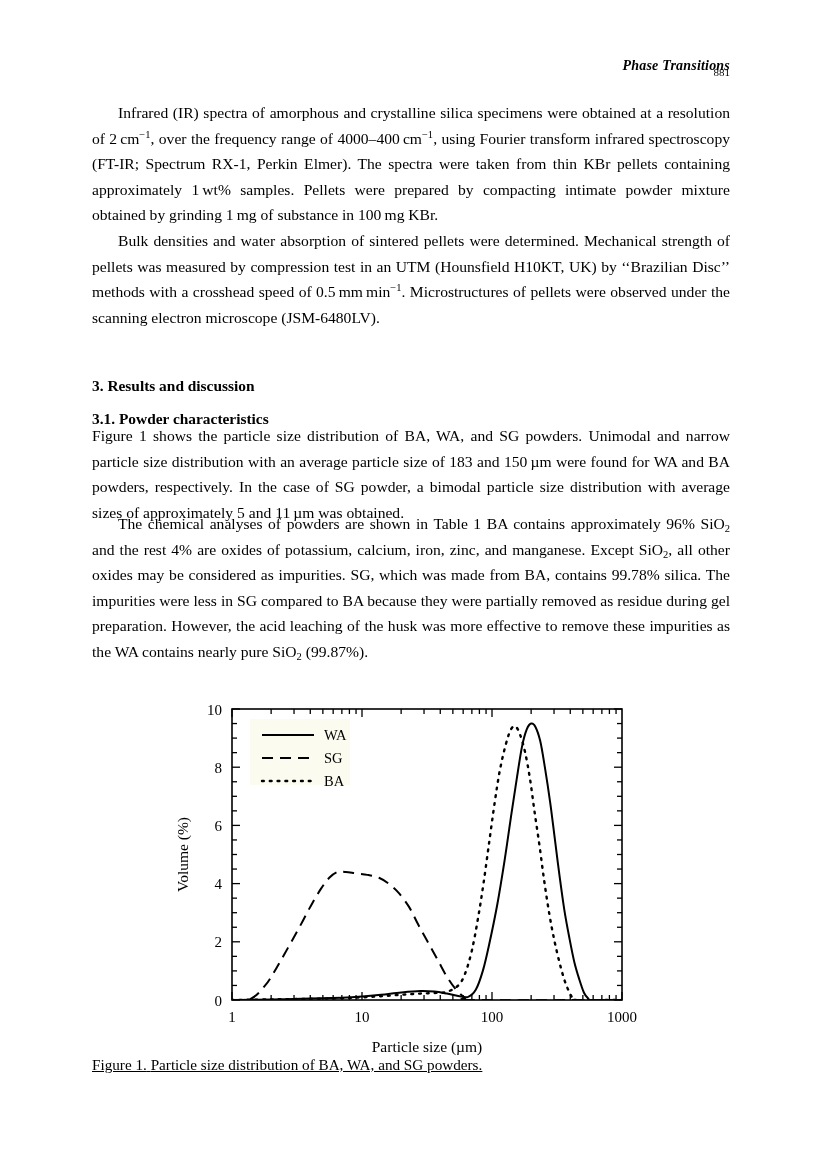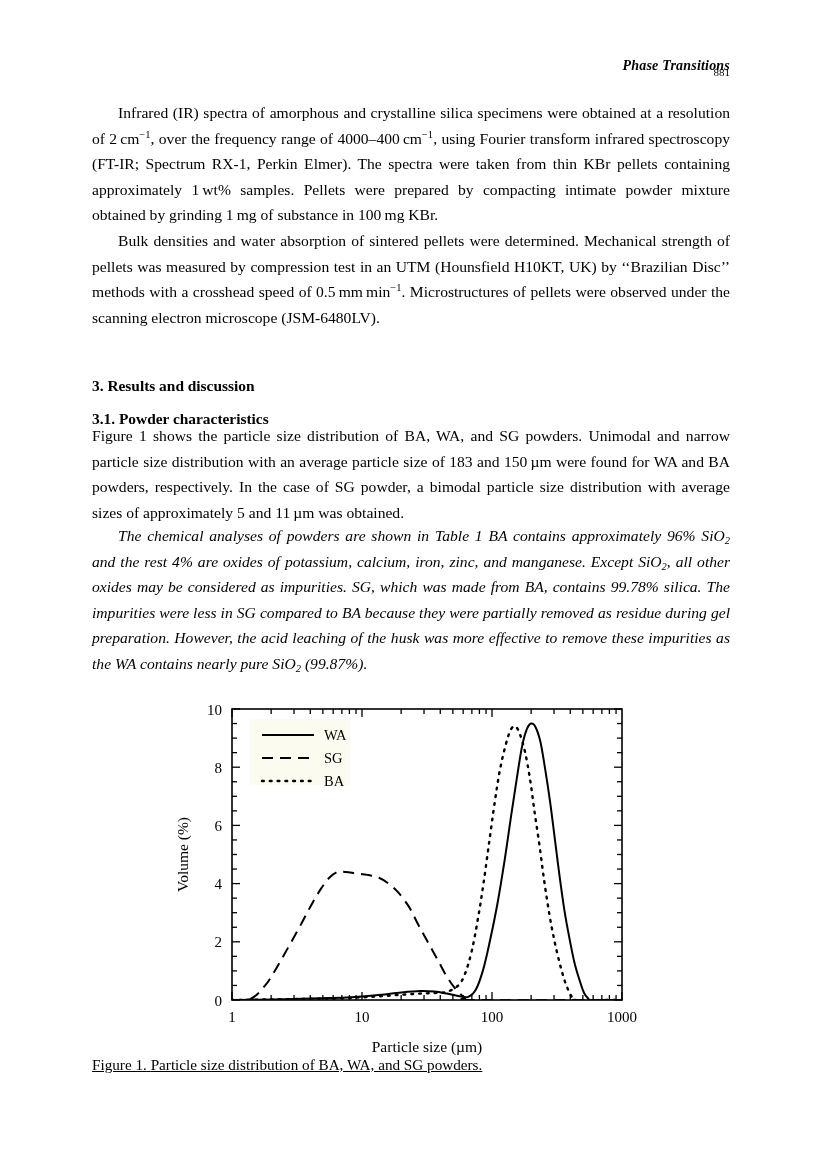--- a/index.html
+++ b/index.html
@@ -129,21 +129,21 @@
   </div>
 
   <div class="col" style="top:408px;">
     <h4 class="subsec"><span>3.1.</span><span> </span><span class="sub-title">Powder characteristics</span></h4>
   </div>
 
   <div class="col" style="top:423px;">
     <p class="body">Figure 1 shows the particle size distribution of BA, WA, and SG powders. Unimodal and narrow particle size distribution with an average particle size of 183 and 150 µm were found for WA and BA powders, respectively. In the case of SG powder, a bimodal particle size distribution with average sizes of approximately 5 and 11 µm was obtained.</p>
   </div>
 
-  <div class="col" style="top:523px;font-style:italic;">
+  <div class="col" style="top:511px;">
     <p class="body indent"><span>The chemical analyses of powders are shown in Table 1 BA contains approximately 96% SiO</span><sub>2</sub><span> and the rest 4% are oxides of potassium, calcium, iron, zinc, and manganese. Except SiO</span><sub>2</sub><span>, all other oxides may be considered as impurities. SG, which was made from BA, contains 99.78% silica. The impurities were less in SG compared to BA because they were partially removed as residue during gel preparation. However, the acid leaching of the husk was more effective to remove these impurities as the WA contains nearly pure SiO</span><sub>2</sub><span> (99.87%).</span></p>
   </div>
 
   <div class="figure">
     <svg class="chart-svg" id="chart" width="638" height="360" viewBox="0 0 638 360">
         <rect x="158" y="19" width="100" height="66" fill="#fbfbf0"></rect>
         <rect x="140" y="9" width="390" height="291" fill="none" stroke="#000000" stroke-width="1.6"></rect>
         <line x1="140" y1="300" x2="140" y2="292" stroke="#000000" stroke-width="1.3"></line>
         <line x1="140" y1="9" x2="140" y2="17" stroke="#000000" stroke-width="1.3"></line>
         <line x1="179.13389943631756" y1="300" x2="179.13389943631756" y2="295" stroke="#000000" stroke-width="1.3"></line>

